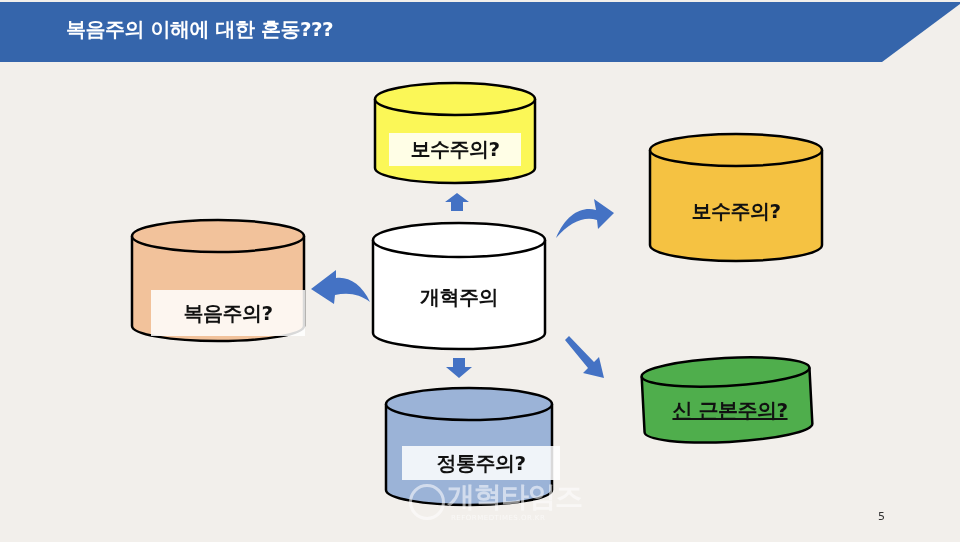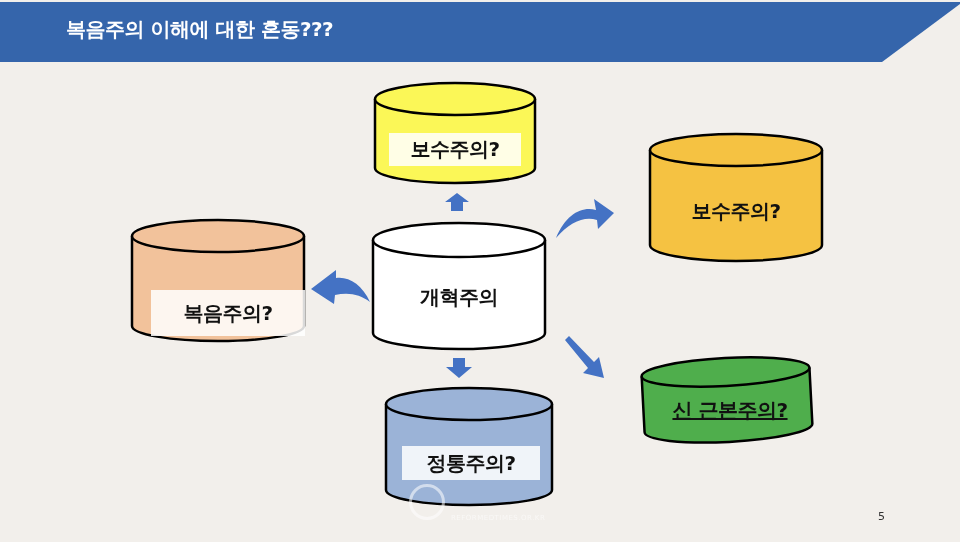--- a/index.html
+++ b/index.html
@@ -88,21 +88,22 @@
     <path d="M556,238 C566,214 582,206 596,210 L594,199 L614,213 L598,229 L597,220 C584,216 570,222 556,238 Z"></path>
     <path d="M370,302 C362,284 348,276 336,278 L336,270 L311,289 L334,304 L335,295 C348,292 360,294 370,302 Z"></path>
     <polygon points="565,340 569,336 594,362 599,357 604,378 583,373 588,368"></polygon>
   </g>
 </svg>
 
 <div class="cyl-label boxed" style="left:389px; top:133px; width:132px; height:33px;">보수주의?</div>
 <div class="cyl-label" style="left:660px; top:194px; width:152px; height:34px;">보수주의?</div>
 <div class="cyl-label boxed" style="left:151px; top:274px; width:154px; height:46px;margin-top:16px;">복음주의?</div>
 <div class="cyl-label" style="left:383px; top:280px; width:152px; height:34px;">개혁주의</div>
-<div class="cyl-label boxed" style="left:402px; top:446px; width:138px; height:34px;">정통주의?</div>
+<div class="cyl-label boxed" style="left:402px; top:446px; width:158px; height:34px;">정통주의?</div>
 <div class="cyl-label" style="left:655px; top:393px; width:150px; height:34px;text-decoration:underline;">신 근본주의?</div>
 
 <div class="watermark">
   <div class="wm-logo"></div>
+  <div class="wm-text">개혁타임즈</div>
   <div class="wm-url">REFORMEDTIMES.OR.KR</div>
 </div>
 
 <div class="page-number">5</div>
 
 </body></html>

